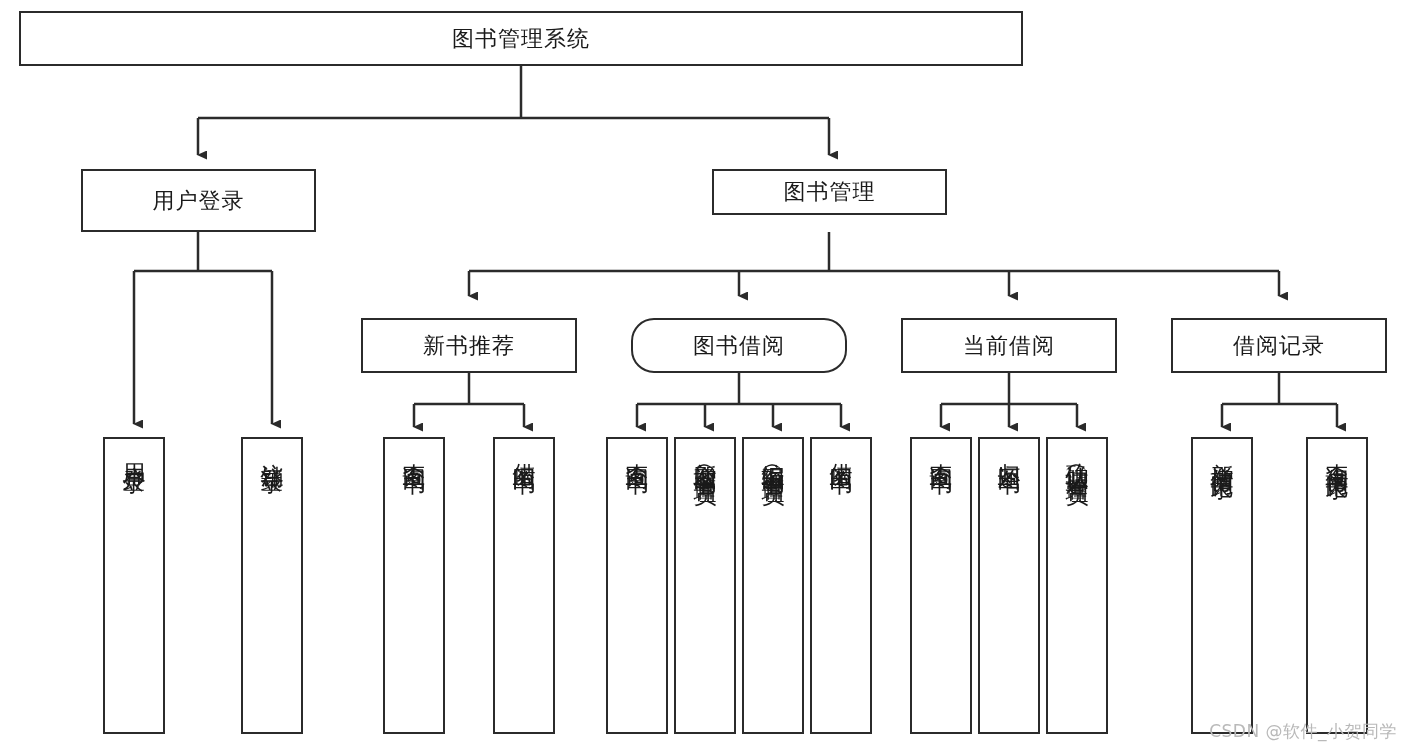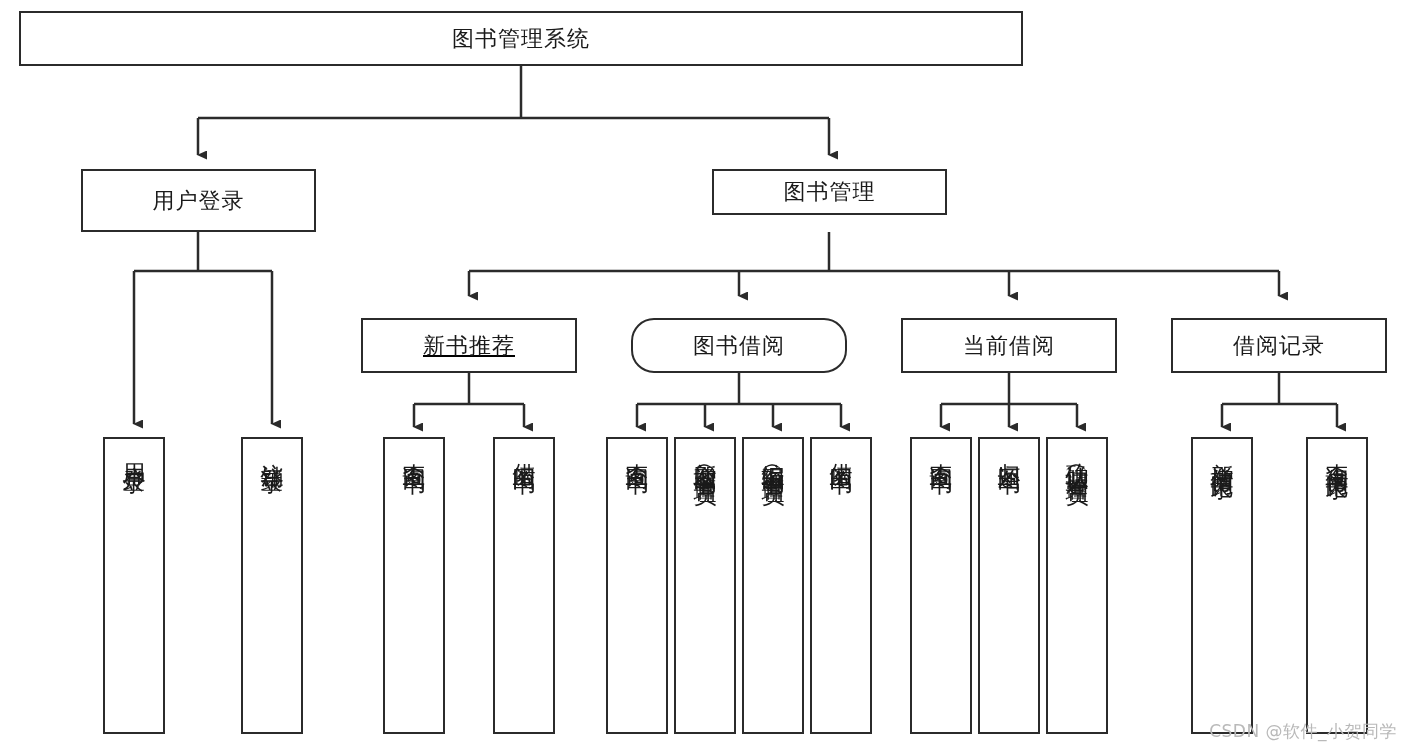--- a/index.html
+++ b/index.html
@@ -142,21 +142,21 @@
   </div>
 
   <div class="node-box horiz" style="left:81px; top:169px; width:235px; height:63px;">
     <span class="node-label">用户登录</span>
   </div>
 
   <div class="node-box horiz" style="left:712px; top:169px; width:235px; height:46px;">
     <span class="node-label">图书管理</span>
   </div>
 
-  <div class="node-box horiz" style="left:361px; top:318px; width:216px; height:55px;text-decoration:underline;">
+  <div class="node-box horiz" style="left:361px; top:318px; width:216px; height:55px;">
     <span class="node-label">新书推荐</span>
   </div>
 
   <div class="node-box horiz" style="left:631px; top:318px; width:216px; height:55px;border-radius:23px;">
     <span class="node-label">图书借阅</span>
   </div>
 
   <div class="node-box horiz" style="left:1171px; top:318px; width:216px; height:55px;">
     <span class="node-label">借阅记录</span>
   </div>

